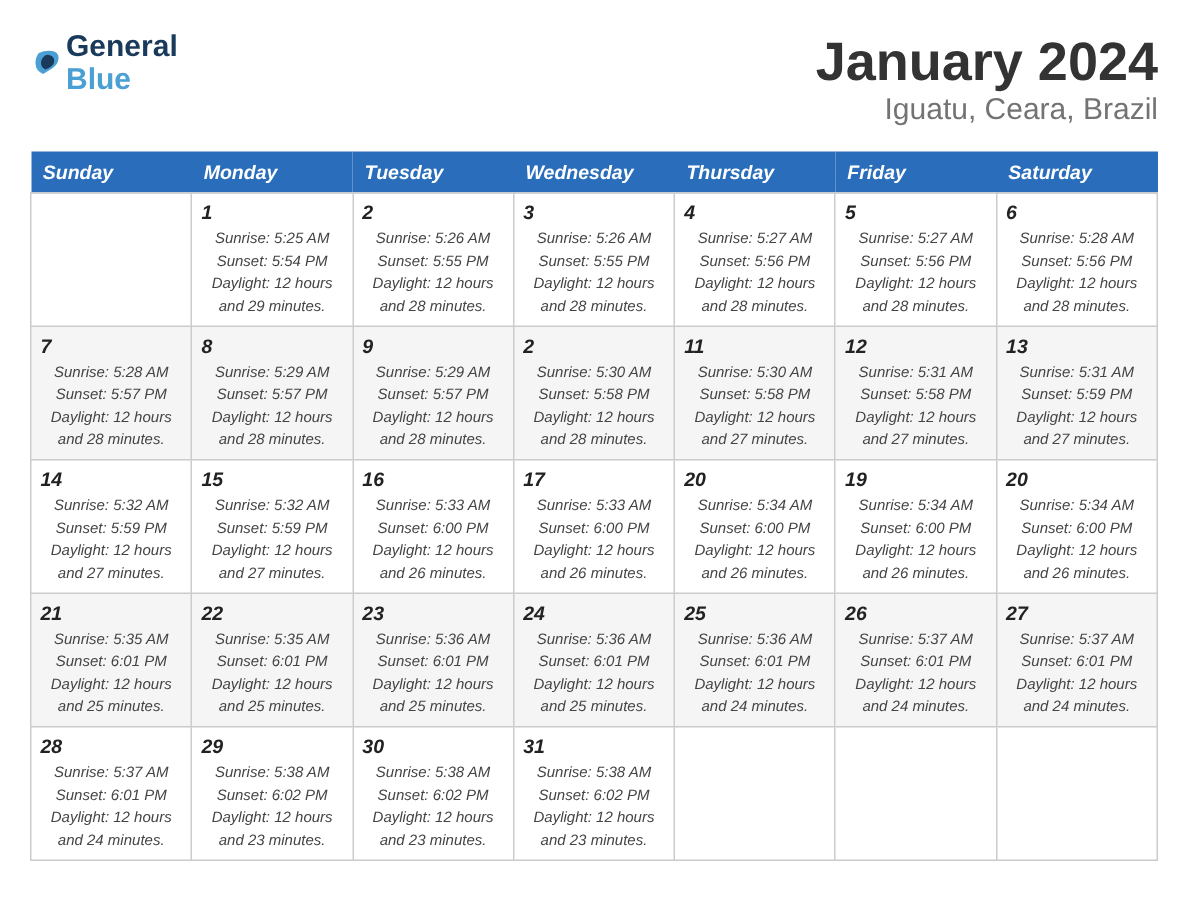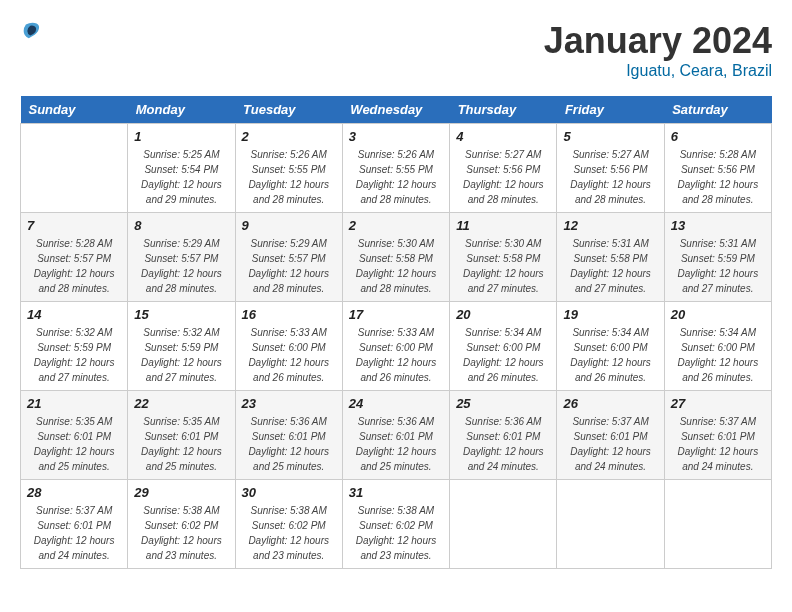--- a/index.html
+++ b/index.html
@@ -27,22 +27,22 @@
     }
     .title-block {
       text-align: right;
     }
     .month-title {
       font-size: 36px;
       font-weight: bold;
       color: #333;
     }
     .location {
-      font-size: 16px;
-      color: #0369a1;
+      font-size: 20px;
+      color: #737373;
     }
     table {
       width: 100%;
       border-collapse: collapse;
       table-layout: fixed;
       font-style: italic;
     }
     th {
       background-color: #2a6ebb;
       color: #fff;
@@ -81,20 +81,24 @@
   </style>
 </head>
 <body>
 
 <div class="header">
   <div class="logo">
     <svg class="logo-icon" viewBox="0 0 30 30" xmlns="http://www.w3.org/2000/svg">
       <path d="M8 6 Q5 10 5 15 Q5 22 12 25 L20 20 Q26 16 26 10 Q26 5 20 4 Q14 3 8 6Z" fill="#4a9fd4"></path>
       <path d="M14 8 Q10 11 10 15 Q10 19 14 21 L18 19 Q22 17 22 13 Q22 9 18 8 Q16 7 14 8Z" fill="#1a3a5c"></path>
     </svg>
+    <div>
+      <div style="font-size:20px;font-weight:bold;color:#1a3a5c;line-height:1.1;">General</div>
+      <div style="font-size:20px;font-weight:bold;color:#4a9fd4;line-height:1.1;">Blue</div>
+    </div>
   </div>
   <div class="title-block">
     <div class="month-title">January 2024</div>
     <div class="location">Iguatu, Ceara, Brazil</div>
   </div>
 </div>
 
 <table>
   <thead>
     <tr>

